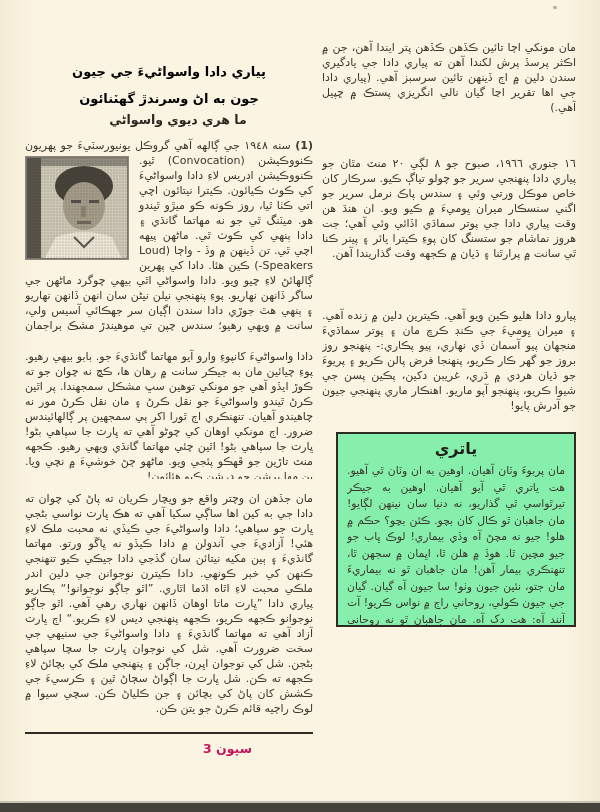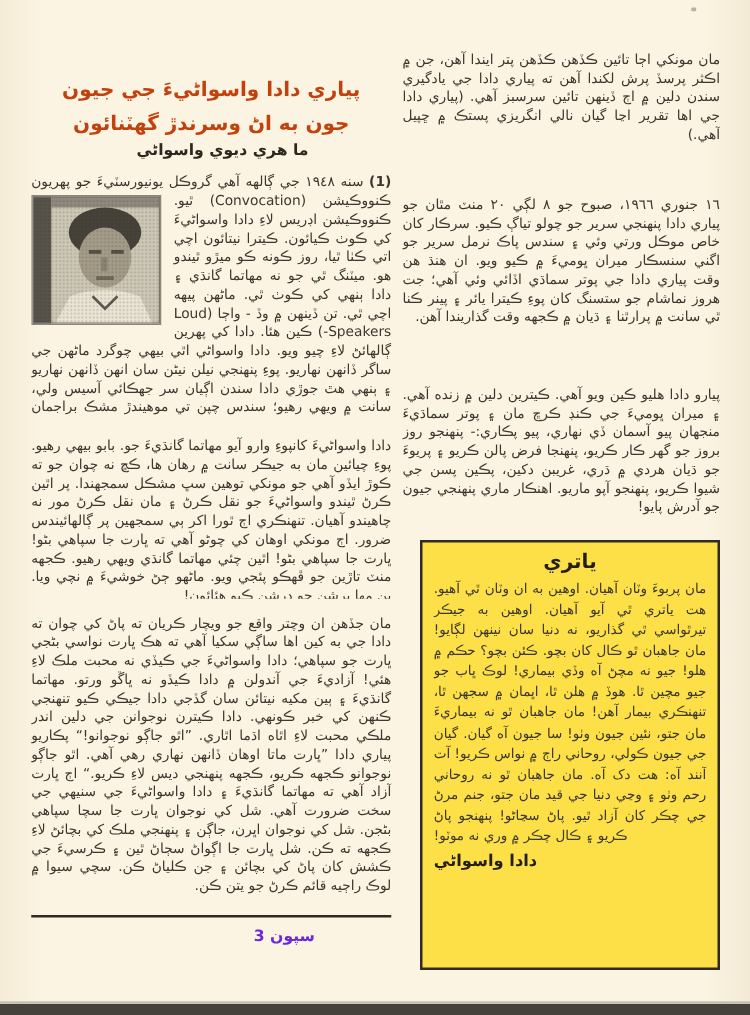--- a/index.html
+++ b/index.html
@@ -19,22 +19,22 @@
     content:"";position:absolute;inset:0;pointer-events:none;
     background:linear-gradient(90deg, rgba(214,200,166,.18) 0%, rgba(0,0,0,0) 6%, rgba(0,0,0,0) 94%, rgba(214,200,166,.22) 100%);
   }
   .speck{position:absolute;top:6px;left:553px;width:4px;height:3px;background:#b9b49f;border-radius:1px;}
 
   .col{position:absolute;direction:rtl;}
   .col-left{left:25px;top:58px;width:288px;}
   .col-right{left:322px;top:40px;width:254px;}
 
   .headline{
-    font-weight:bold;font-size:16px;line-height:27px;
-    text-align:center;color:#c2410c;letter-spacing:0;
+    font-weight:bold;font-size:13px;line-height:27px;
+    text-align:center;color:#000000;letter-spacing:0;
   }
   .byline{
     margin-top:0;margin-left:18px;height:18px;
     font-weight:bold;font-size:12.5px;text-align:center;color:#2c2820;
   }
   .para{
     font-size:11px;line-height:15px;
     text-align:justify;overflow:hidden;
   }
   .p1{margin-top:8px;height:198px;}
@@ -48,30 +48,30 @@
     float:left;width:104px;height:104px;
     margin:3px 10px 5px 0;
     background:#efe9d8;border:1px solid #8d887b;
     box-sizing:border-box;
   }
   .photo-wrap svg{display:block;}
 
   .col-rule{margin-top:3px;border-top:2px solid #2e2b25;width:288px;}
   .footer-no{
     margin-top:7px;height:18px;
-    font-size:12.5px;font-weight:bold;color:#6d28d9;
+    font-size:12.5px;font-weight:bold;color:#be185d;
     text-align:left;direction:rtl;padding-left:178px;
   }
 
   .yatri-box{
     margin-top:4px;margin-left:14px;
     border:2px solid #2e2b25;
     padding:4px 9px 6px 9px;
-    height:344px;box-sizing:border-box;
-    background:#fde047;overflow:hidden;
+    height:195px;box-sizing:border-box;
+    background:#86efac;overflow:hidden;
   }
   .box-title{
     text-align:center;font-weight:bold;font-size:16px;color:#231f18;
     line-height:22px;margin-bottom:3px;
   }
   .box-body{
     font-size:10.8px;line-height:16.5px;text-align:justify;
     height:198px;overflow:hidden;
   }
   .box-line-center{font-size:10.8px;line-height:16.5px;text-align:center;}

